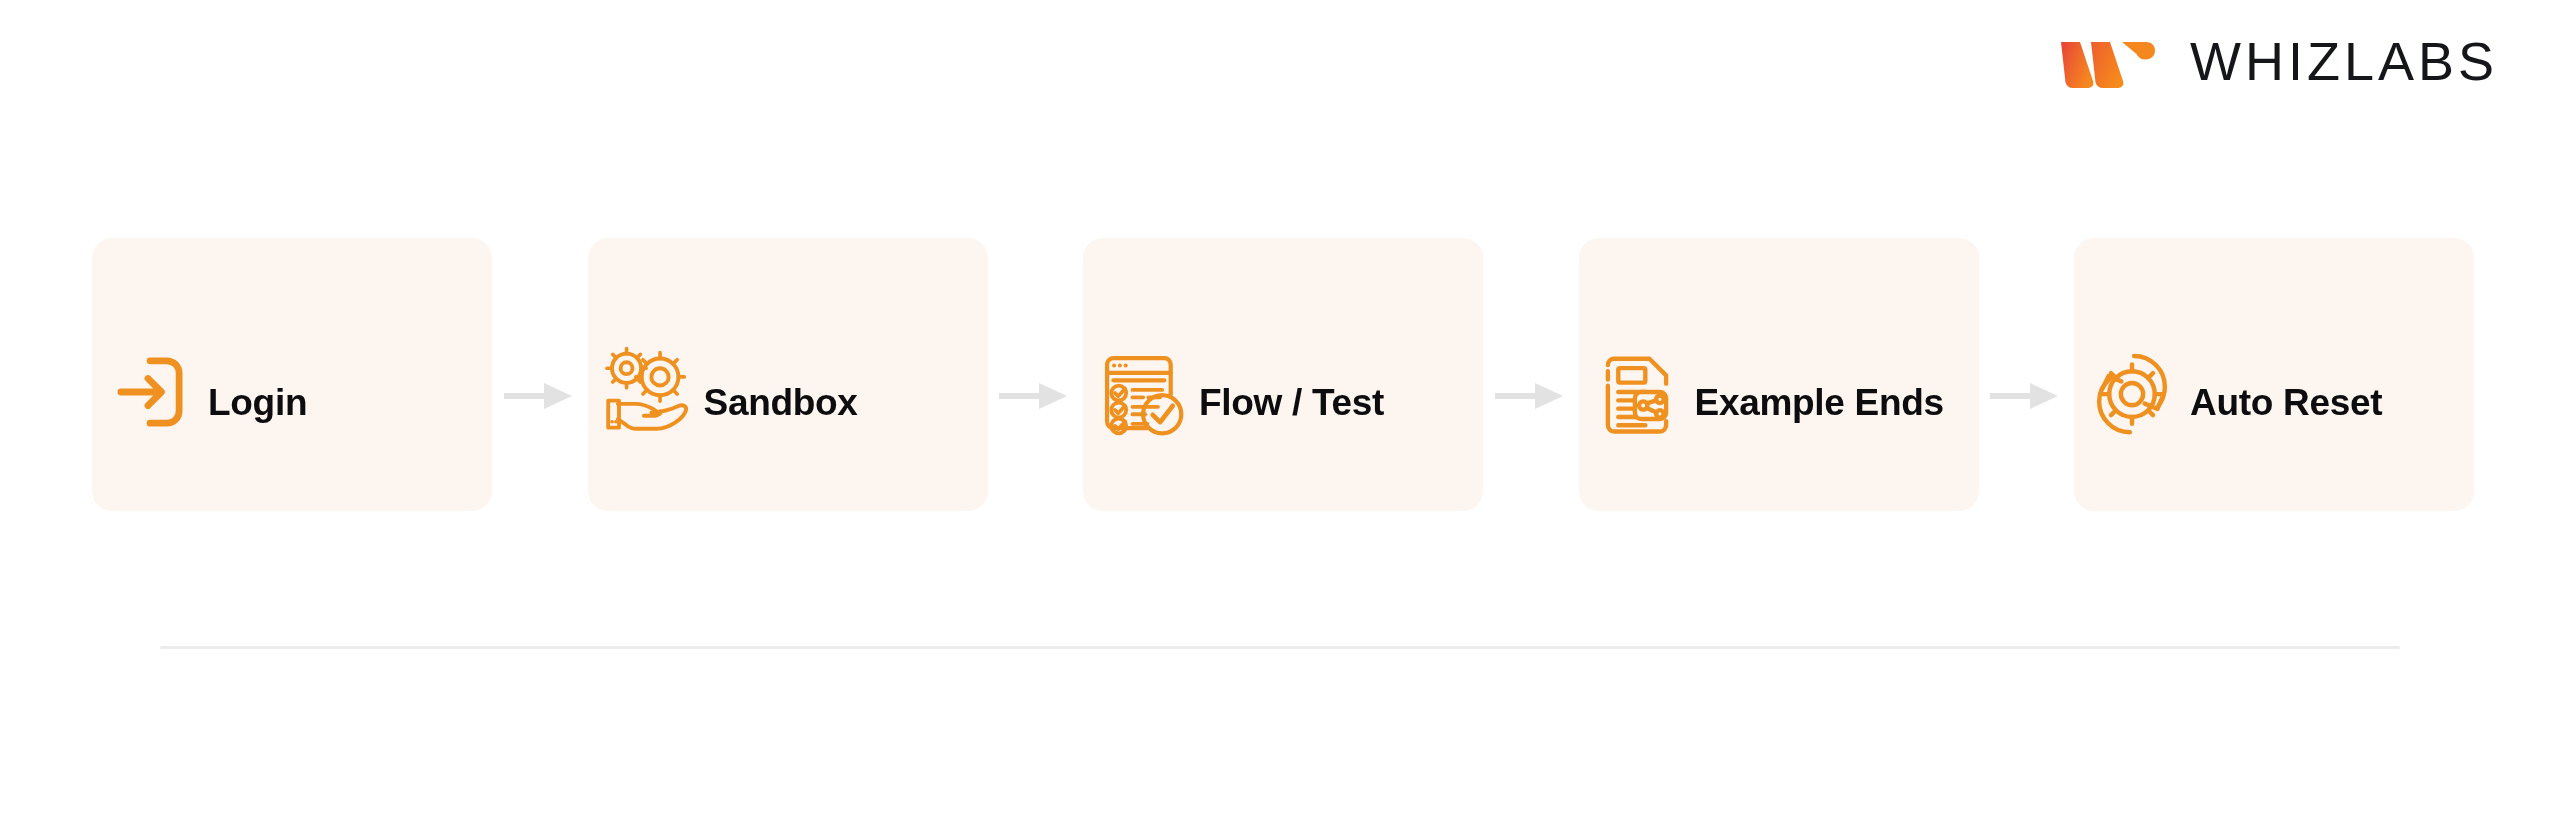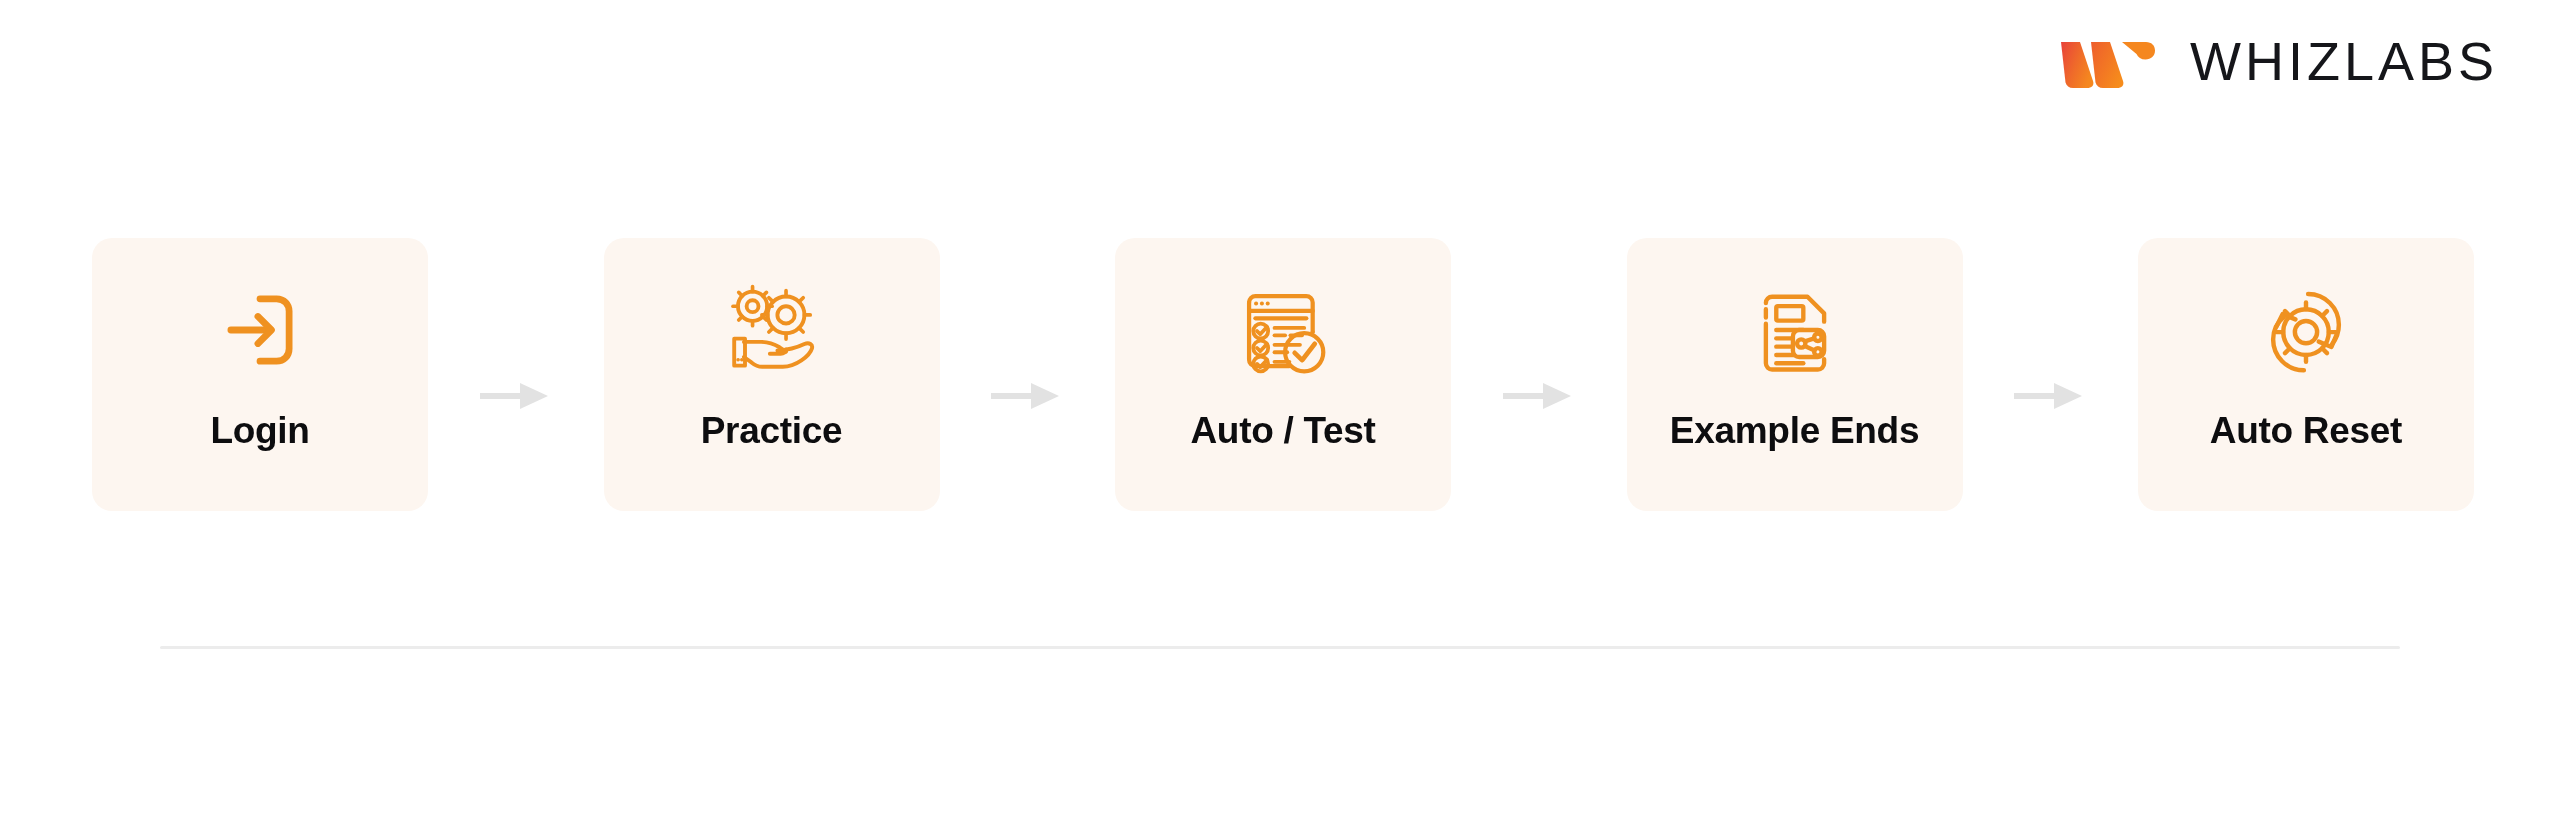--- a/index.html
+++ b/index.html
@@ -48,26 +48,26 @@
     top: 237px;
     width: 2382px;
     height: 275px;
     display: flex;
     flex-direction: row;
     align-items: center;
     justify-content: space-between;
   }
 
   .card {
-    width: 336px;
+    width: 400px;
     height: 273px;
     background: #fdf6f0;
     border-radius: 20px;
     display: flex;
-    flex-direction: column;
+    flex-direction: row;
     align-items: center;
     justify-content: flex-start;
     padding-top: 34px;
     flex: 0 0 auto;
   }
 
   .card-icon {
     width: 116px;
     height: 116px;
     display: flex;
@@ -205,21 +205,21 @@
             </g>
           </g>
 
           <path d="M24 61 H40 C46 61 52 63 57 66 L63 70"></path>
           <path d="M48 72 H58 C61 72 63 70 63 68"></path>
           <path d="M55 69 C63 69 74 66 80 63 C84.5 61 88 63.5 87 67 C85 74 72 84 60 84 H41 C37 84 34 82.5 31 80 L24 75"></path>
           <path d="M15 58 H25 V83 H15 Z"></path>
           <path d="M18.5 77.5 h0.2 M22 77.5 h0.2" stroke-width="3.2"></path>
         </svg>
       </span>
-      <div class="card-label">Practice</div>
+      <div class="card-label">Sandbox</div>
     </div>
 
     <div class="arrow">
       <svg viewBox="0 0 72 30" width="72" height="30" xmlns="http://www.w3.org/2000/svg">
         <rect x="0" y="12" width="42" height="6" fill="#e2e2e2"></rect>
         <path d="M40 2 L68 15 L40 28 Z" fill="#e2e2e2"></path>
       </svg>
     </div>
 
     <div class="card">
@@ -250,21 +250,21 @@
 
             <circle cx="29" cy="82" r="7"></circle>
             <path d="M25.5 82 L28.5 85 L35 78"></path>
             <path d="M42 80 H56"></path>
           </g>
 
           <circle cx="70" cy="71" r="18" stroke-width="4"></circle>
           <path d="M61 71.5 L68 78.5 L80 63" stroke-width="4.4"></path>
         </svg>
       </span>
-      <div class="card-label">Auto / Test</div>
+      <div class="card-label">Flow / Test</div>
     </div>
 
     <div class="arrow">
       <svg viewBox="0 0 72 30" width="72" height="30" xmlns="http://www.w3.org/2000/svg">
         <rect x="0" y="12" width="42" height="6" fill="#e2e2e2"></rect>
         <path d="M40 2 L68 15 L40 28 Z" fill="#e2e2e2"></path>
       </svg>
     </div>
 
     <div class="card">

